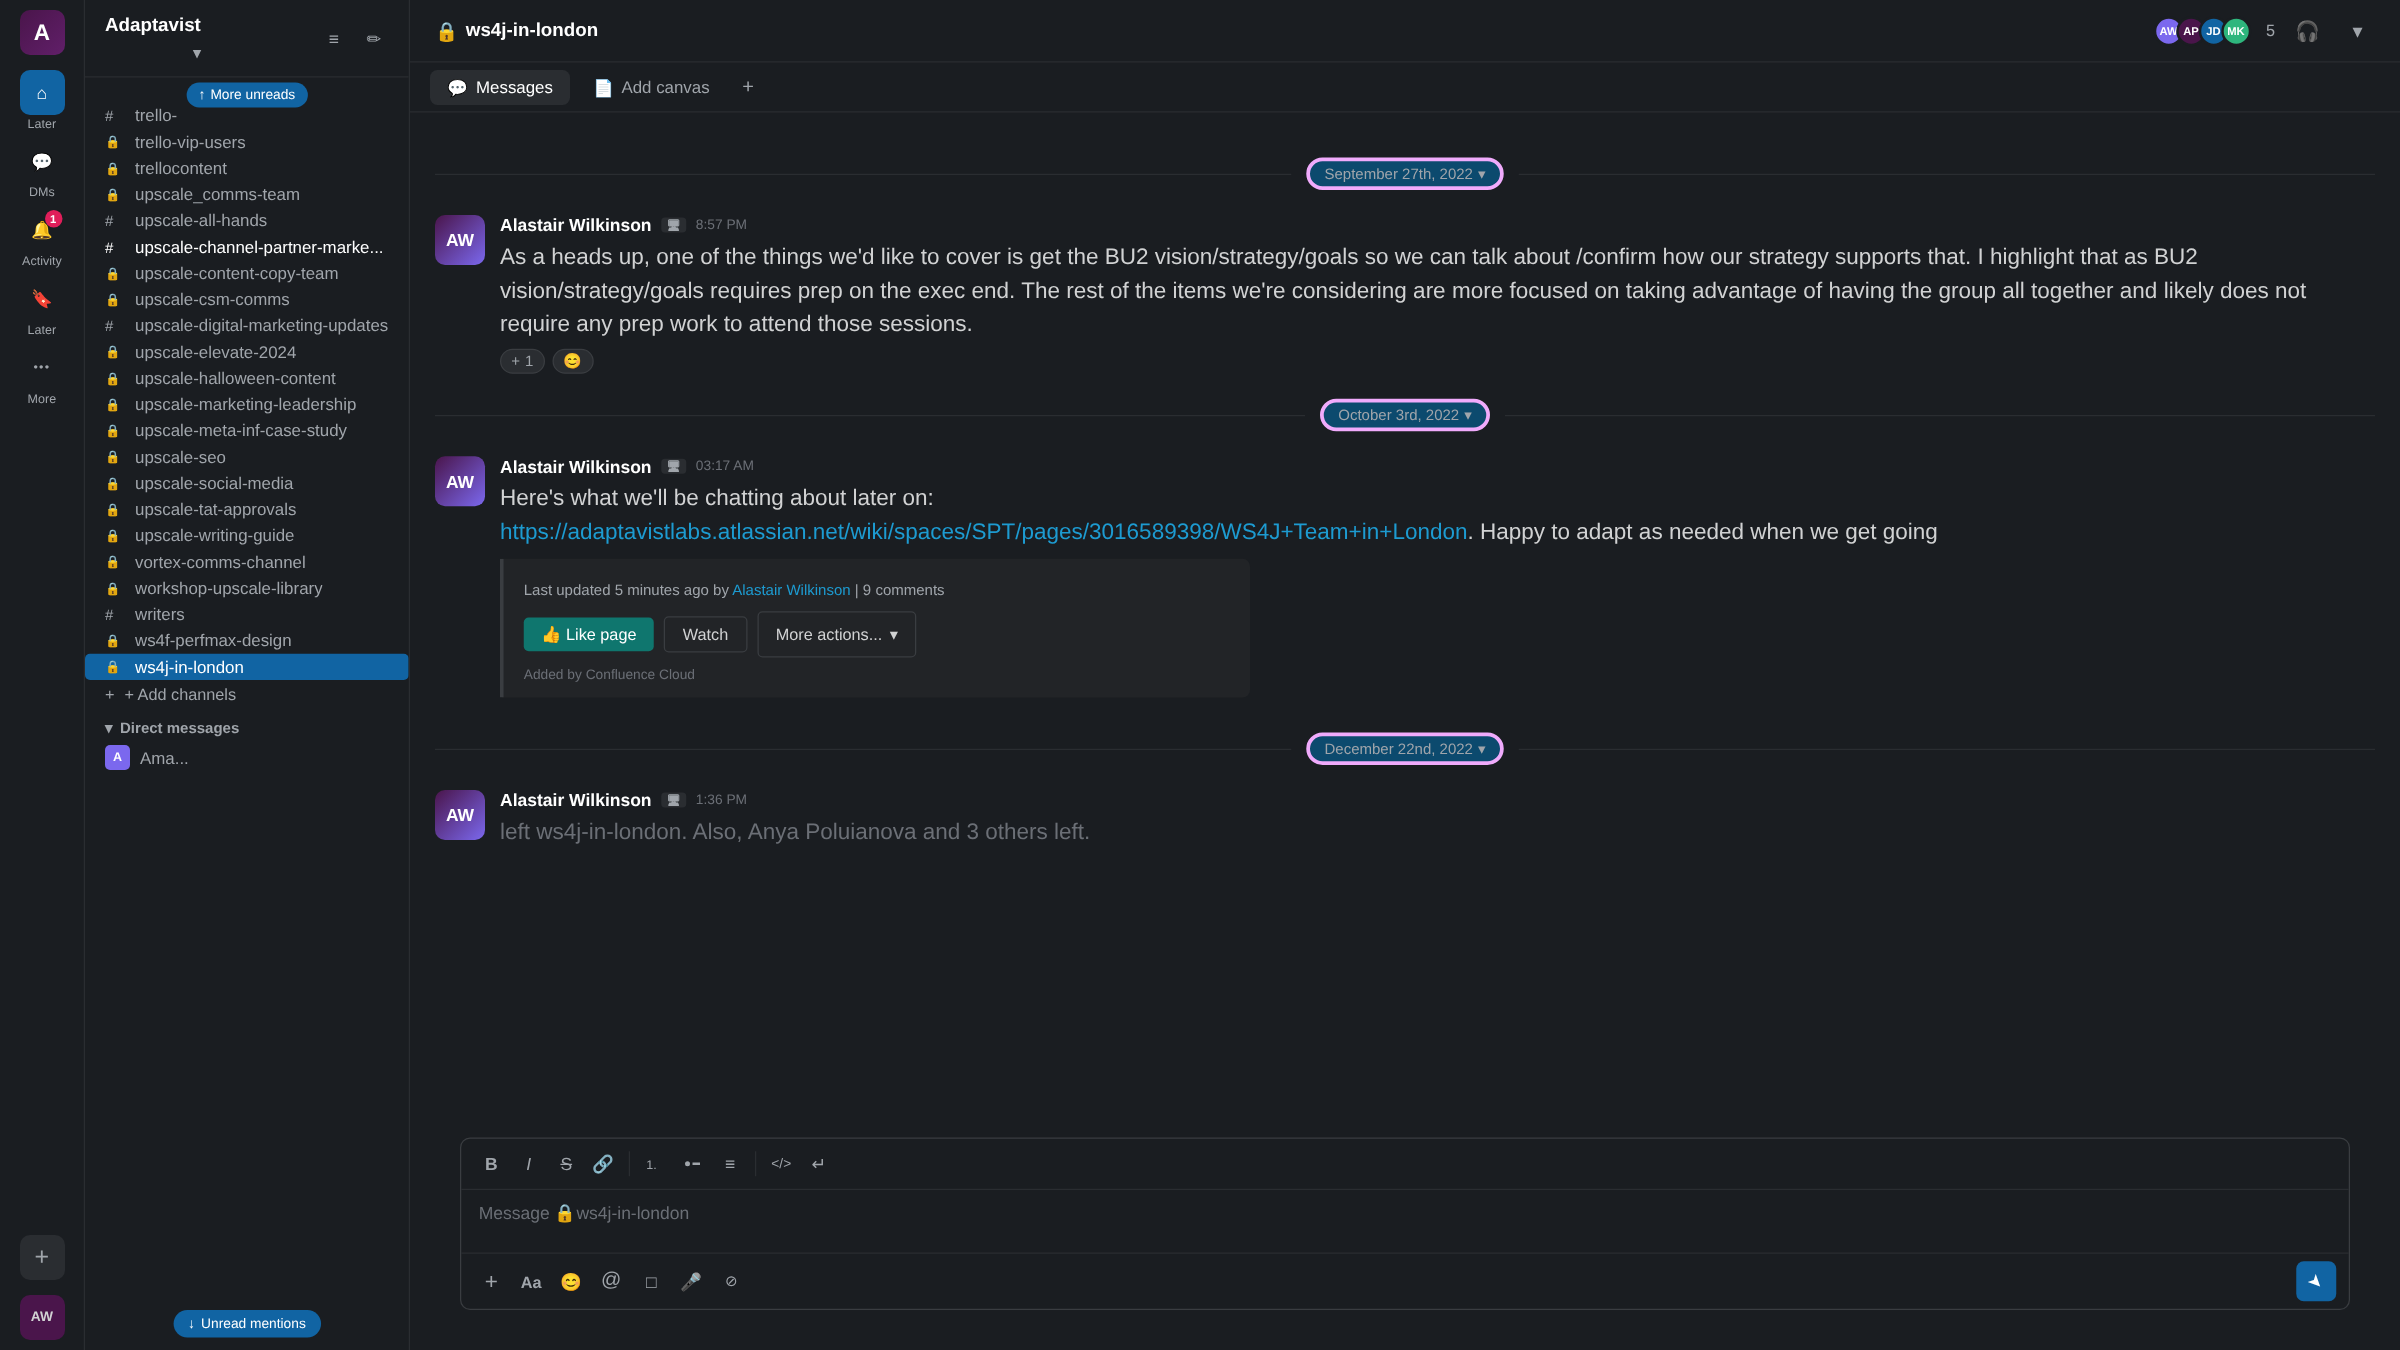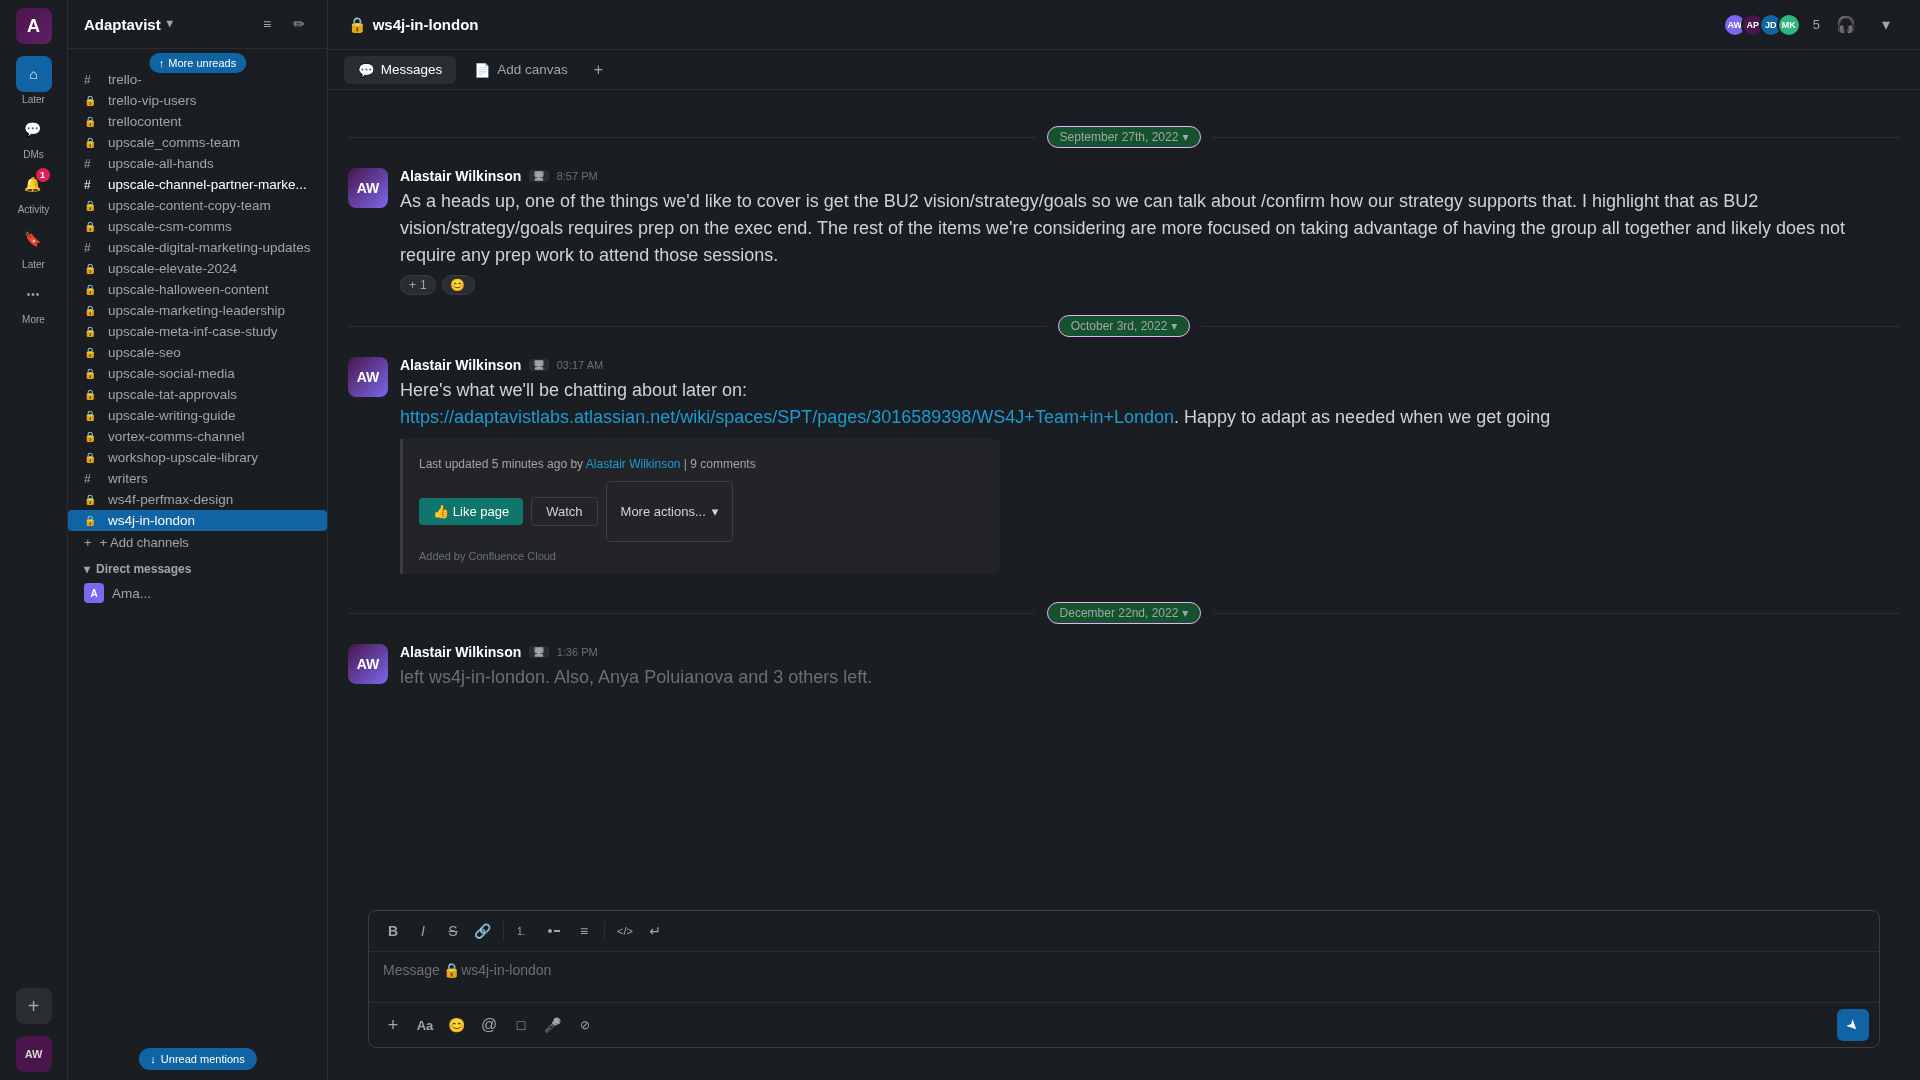--- a/index.html
+++ b/index.html
@@ -11,21 +11,21 @@
     .icon-bar-item { width: 36px; height: 36px; border-radius: 8px; display: flex; align-items: center; justify-content: center; cursor: pointer; color: #a0a5ab; position: relative; }
     .icon-bar-item.active { background: #1164a3; color: #fff; }
     .icon-bar-item .badge { position: absolute; top: 2px; right: 2px; background: #e01e5a; color: #fff; font-size: 9px; min-width: 14px; height: 14px; border-radius: 7px; display: flex; align-items: center; justify-content: center; font-weight: 700; }
     .icon-bar-label { font-size: 10px; color: #a0a5ab; text-align: center; margin-top: 2px; }
     .icon-bar-section { display: flex; flex-direction: column; align-items: center; margin-bottom: 2px; }
     .icon-bar-avatar { width: 36px; height: 36px; border-radius: 8px; background: #4a154b; display: flex; align-items: center; justify-content: center; margin-top: auto; overflow: hidden; }
 
     
     .sidebar { width: 260px; background: #1a1d21; border-right: 1px solid #2a2d31; display: flex; flex-direction: column; overflow: hidden; }
     .sidebar-header { padding: 12px 16px; display: flex; align-items: center; justify-content: space-between; border-bottom: 1px solid #2a2d31; }
-    .sidebar-title { font-size: 15px; font-weight: 700; color: #fff; display: flex; align-items: flex-start; gap: 6px; }
+    .sidebar-title { font-size: 15px; font-weight: 700; color: #fff; display: flex; align-items: flex-end; gap: 6px; flex-direction: column; }
     .sidebar-icons { display: flex; gap: 8px; }
     .sidebar-icon-btn { color: #a0a5ab; cursor: pointer; width: 24px; height: 24px; display: flex; align-items: center; justify-content: center; border-radius: 4px; }
     .sidebar-list { flex: 1; overflow-y: auto; padding: 4px 0; }
     .sidebar-list::-webkit-scrollbar { width: 4px; }
     .sidebar-list::-webkit-scrollbar-thumb { background: #3a3d41; border-radius: 2px; }
     .sidebar-item { display: flex; align-items: center; gap: 8px; padding: 3px 16px; cursor: pointer; border-radius: 4px; color: #a0a5ab; font-size: 13.5px; white-space: nowrap; overflow: hidden; text-overflow: ellipsis; position: relative; }
     .sidebar-item.active { background: #1164a3; color: #fff; }
     .sidebar-item .item-icon { font-size: 12px; flex-shrink: 0; width: 16px; }
     .sidebar-item .item-label { overflow: hidden; text-overflow: ellipsis; }
     .sidebar-item.bold-item { color: #fff; font-weight: 500; }
@@ -52,42 +52,42 @@
     .tab { padding: 6px 14px; border-radius: 6px; cursor: pointer; font-size: 13.5px; color: #a0a5ab; display: flex; align-items: center; gap: 6px; }
     .tab.active { background: #2a2d31; color: #fff; }
     .tab-add { padding: 4px 8px; border-radius: 6px; cursor: pointer; color: #a0a5ab; font-size: 16px; }
 
     
     .messages-area { flex: 1; overflow-y: auto; padding: 16px 20px; }
     .messages-area::-webkit-scrollbar { width: 6px; }
     .messages-area::-webkit-scrollbar-thumb { background: #3a3d41; border-radius: 3px; }
     .date-divider { display: flex; align-items: center; gap: 12px; margin: 20px 0; }
     .date-divider-line { flex: 1; height: 1px; background: #2a2d31; }
-    .date-divider-label { background: #14532d; border: 1px solid #f0abfc; border-radius: 14px; padding: 3px 12px; font-size: 12px; color: #a0a5ab; cursor: pointer; display: flex; align-items: center; gap: 4px; white-space: nowrap; }
+    .date-divider-label { background: #0c4a6e; border: 3px solid #f0abfc; border-radius: 14px; padding: 3px 12px; font-size: 12px; color: #a0a5ab; cursor: pointer; display: flex; align-items: center; gap: 4px; white-space: nowrap; }
     .message-row { display: flex; gap: 12px; margin-bottom: 12px; }
     .msg-avatar { width: 40px; height: 40px; border-radius: 8px; flex-shrink: 0; overflow: hidden; background: #4a154b; display: flex; align-items: center; justify-content: center; color: #fff; font-weight: 700; font-size: 14px; }
     .msg-content { flex: 1; }
     .msg-header { display: flex; align-items: center; gap: 8px; margin-bottom: 4px; }
     .msg-author { font-weight: 700; color: #fff; font-size: 14px; }
     .msg-time { font-size: 11px; color: #6b6f76; }
     .msg-badge { background: #2a2d31; color: #a0a5ab; font-size: 9px; padding: 1px 5px; border-radius: 3px; font-weight: 600; }
     .msg-text { color: #d1d2d3; line-height: 1.5; font-size: 18px; }
     .msg-link { color: #1d9bd1; text-decoration: none; }
     .msg-reactions { display: flex; gap: 6px; margin-top: 6px; }
     .reaction { background: #2a2d31; border: 1px solid #3a3d41; border-radius: 12px; padding: 2px 8px; font-size: 12px; cursor: pointer; display: flex; align-items: center; gap: 4px; color: #a0a5ab; }
 
     
     .confluence-card { border-left: 3px solid #3a3d41; padding: 12px 16px; margin: 8px 0; background: #222427; border-radius: 0 6px 6px 0; max-width: 600px; }
     .conf-title { color: #1d9bd1; font-size: 14px; font-weight: 600; text-decoration: none; }
     .conf-meta { font-size: 12px; color: #a0a5ab; margin: 6px 0 10px; }
     .conf-meta a { color: #1d9bd1; text-decoration: none; }
     .conf-buttons { display: flex; gap: 8px; align-items: center; }
     .btn-like { background: #0f766e; color: #fff; border: none; padding: 6px 14px; border-radius: 4px; cursor: pointer; font-size: 13px; font-weight: 500; display: flex; align-items: center; gap: 6px; }
     .btn-watch { background: transparent; color: #d1d2d3; border: 1px solid #3a3d41; padding: 6px 14px; border-radius: 4px; cursor: pointer; font-size: 13px; }
-    .btn-more { background: transparent; color: #d1d2d3; border: 1px solid #3a3d41; padding: 22px 14px; border-radius: 4px; cursor: pointer; font-size: 13px; display: flex; align-items: center; gap: 6px; }
+    .btn-more { background: transparent; color: #d1d2d3; border: 1px solid #3a3d41; padding: 10px 14px; border-radius: 4px; cursor: pointer; font-size: 13px; display: flex; align-items: center; gap: 6px; }
     .conf-footer { font-size: 11px; color: #6b6f76; margin-top: 8px; }
 
     
     .composer { border-top: 1px solid #2a2d31; margin: 0 20px 16px; border: 1px solid #3a3d41; border-radius: 8px; }
     .composer-toolbar { display: flex; align-items: center; gap: 2px; padding: 6px 10px; border-bottom: 1px solid #2a2d31; }
     .composer-btn { width: 28px; height: 28px; display: flex; align-items: center; justify-content: center; border-radius: 4px; cursor: pointer; color: #a0a5ab; font-size: 14px; border: none; background: transparent; }
     .composer-divider { width: 1px; height: 20px; background: #2a2d31; margin: 0 4px; }
     .composer-input-area { padding: 10px 14px; min-height: 50px; }
     .composer-placeholder { color: #6b6f76; font-size: 14px; display: flex; align-items: center; gap: 4px; }
     .composer-bottom { display: flex; align-items: center; padding: 6px 10px; border-top: 1px solid #2a2d31; gap: 4px; }

